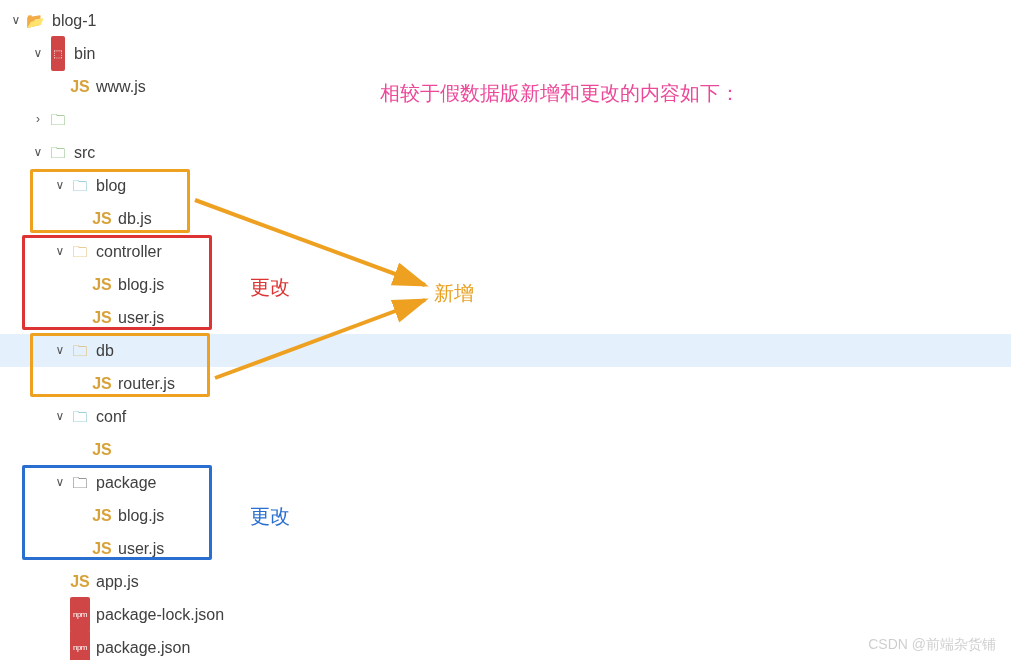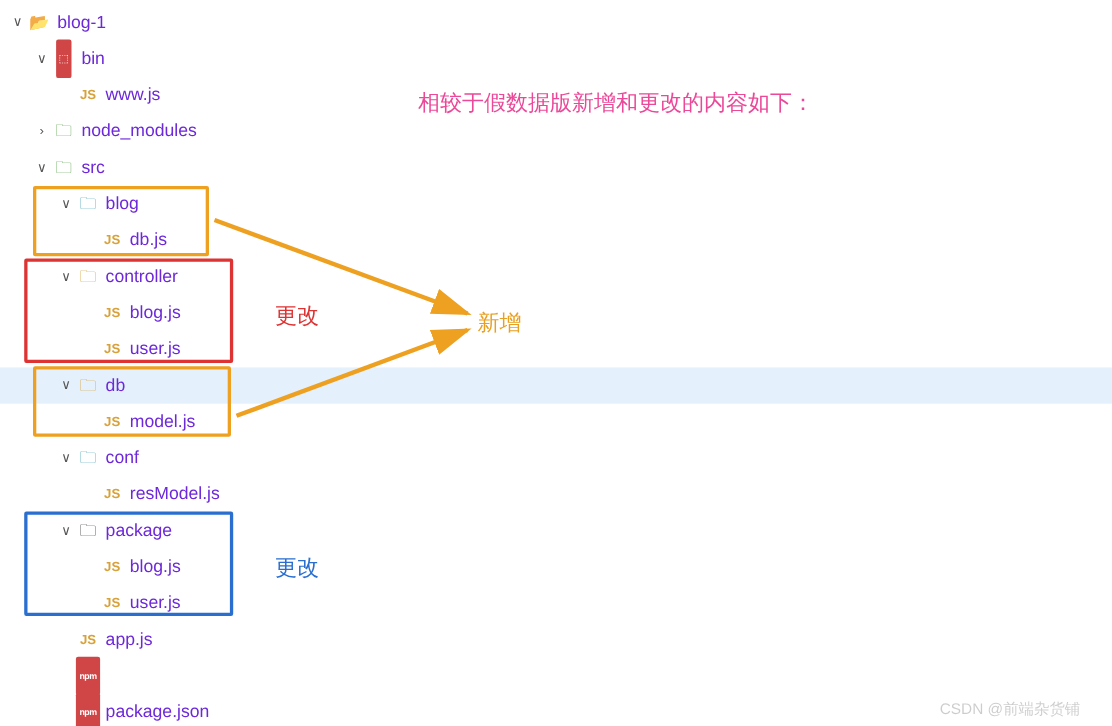--- a/index.html
+++ b/index.html
@@ -45,34 +45,34 @@
       margin: 0 6px 0 2px;
       font-size: 15px;
     }
     .i-folder { color: #d8a23b; }
     .i-folder-teal { color: #4aa5b8; }
     .i-folder-red { background:#d04646;color:#fff;border-radius:2px;font-size:10px;padding:1px 2px; }
     .i-folder-green { color: #5aa34b; }
     .i-js { 
       color: #d8a23b; 
       font-weight: bold; 
-      font-size: 12px;
+      font-size: 16px;
       font-family: "Segoe UI", Arial, sans-serif;
     }
     .i-npm { 
       background: #d04646; 
       color: #fff;
       font-size: 8px;
-      font-weight: bold;
+      font-weight: normal;
       padding: 1px 3px;
       border-radius: 2px;
       letter-spacing: -0.5px;
     }
     .i-multi { position: relative; }
-    .label { color: #6d28d9; }
+    .label { color: #404040; }
     .annotation {
       position: absolute;
       font-weight: 500;
     }
     .ann-title {
       left: 380px;
       top: 80px;
       font-size: 20px;
       color: #ec4899;
     }
@@ -90,21 +90,21 @@
     }
     .ann-new {
       left: 434px;
       top: 280px;
       font-size: 20px;
       color: #e8a021;
       text-align: center;
     }
     .watermark {
       position: absolute;
-      right: 29px;
+      right: 15px;
       bottom: 6px;
       color: rgba(0,0,0,0.2);
       font-size: 14px;
     }
     .box {
       position: absolute;
       border: 3px solid;
       border-radius: 2px;
       pointer-events: none;
     }
@@ -141,21 +141,20 @@
 
   <div class="row indent-2">
     <span class="chev blank">∨</span>
     <span class="icon i-js">JS</span>
     <span class="label">www.js</span>
   </div>
 
   <div class="row indent-1">
     <span class="chev">›</span>
     <span class="icon i-folder-green">🗀</span>
-    <span class="label">node_modules</span>
   </div>
 
   <div class="row indent-1">
     <span class="chev">∨</span>
     <span class="icon i-folder-green">🗀</span>
     <span class="label">src</span>
   </div>
 
   <div class="row indent-2">
     <span class="chev">∨</span>
@@ -189,33 +188,32 @@
 
   <div class="row indent-2 selected">
     <span class="chev">∨</span>
     <span class="icon i-folder">🗀</span>
     <span class="label">db</span>
   </div>
 
   <div class="row indent-3">
     <span class="chev blank">∨</span>
     <span class="icon i-js">JS</span>
-    <span class="label">model.js</span>
+    <span class="label">router.js</span>
   </div>
 
   <div class="row indent-2">
     <span class="chev">∨</span>
     <span class="icon i-folder-teal">🗀</span>
     <span class="label">conf</span>
   </div>
 
   <div class="row indent-3">
     <span class="chev blank">∨</span>
     <span class="icon i-js">JS</span>
-    <span class="label">resModel.js</span>
   </div>
 
   <div class="row indent-2">
     <span class="chev">∨</span>
     <span class="icon i-multi">🗀</span>
     <span class="label">package</span>
   </div>
 
   <div class="row indent-3">
     <span class="chev blank">∨</span>
@@ -233,20 +231,21 @@
     <span class="chev blank">∨</span>
     <span class="icon i-js">JS</span>
     <span class="label">app.js</span>
   </div>
 
   <div class="row indent-2">
     <span class="chev blank">∨</span>
     <span class="icon">
         <span class="i-npm">npm</span>
       </span>
+    <span class="label">package-lock.json</span>
   </div>
 
   <div class="row indent-2">
     <span class="chev blank">∨</span>
     <span class="icon">
         <span class="i-npm">npm</span>
       </span>
     <span class="label">package.json</span>
   </div>
 

